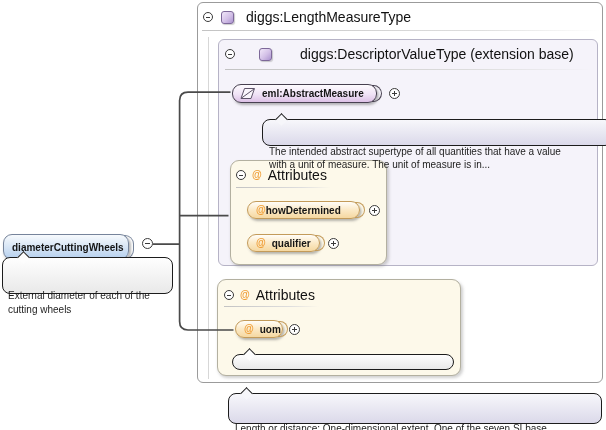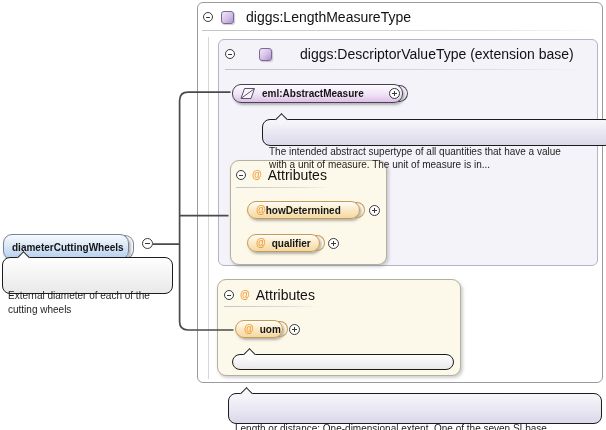--- a/index.html
+++ b/index.html
@@ -90,21 +90,21 @@
     <div class="faint-line"></div>
 
     <div class="box inner-lav-box">
       <div class="hdr" style="left:6px;top:6px;gap:24px;">
         <span class="cbtn sm"></span>
         <span class="sq-icon"></span>
         <span class="ttl" style="margin-left:4px;">diggs:DescriptorValueType (extension base)</span>
       </div>
       <div class="sep" style="left:6px;top:29px;width:366px;"></div>
 
-      <div class="pill pill-elem" style="left:13px;top:44px;width:171px;height:19px;padding-left:6px;">
+      <div class="pill pill-elem" style="left:13px;top:44px;width:145px;height:19px;padding-left:6px;">
         <svg width="17" height="13" viewBox="0 0 17 13">
           <polygon points="2,11.5 5.5,1.5 15.5,1.5 12,11.5" fill="#faf6fc" stroke="#5d5368" stroke-width="1"></polygon>
           <line x1="2.6" y1="11" x2="15" y2="2" stroke="#5d5368" stroke-width="1"></line>
         </svg>
         <span class="lbl" style="margin-left:6px;">eml:AbstractMeasure</span>
       </div>
       <span class="cbtn plus abs" style="left:170px;top:48px;z-index:2;"></span>
 
       <div class="tip tip-lav" style="left:13px;top:79px;width:351px;height:27px;">
         <span class="tail tail-lav" style="left:14px;"></span>

